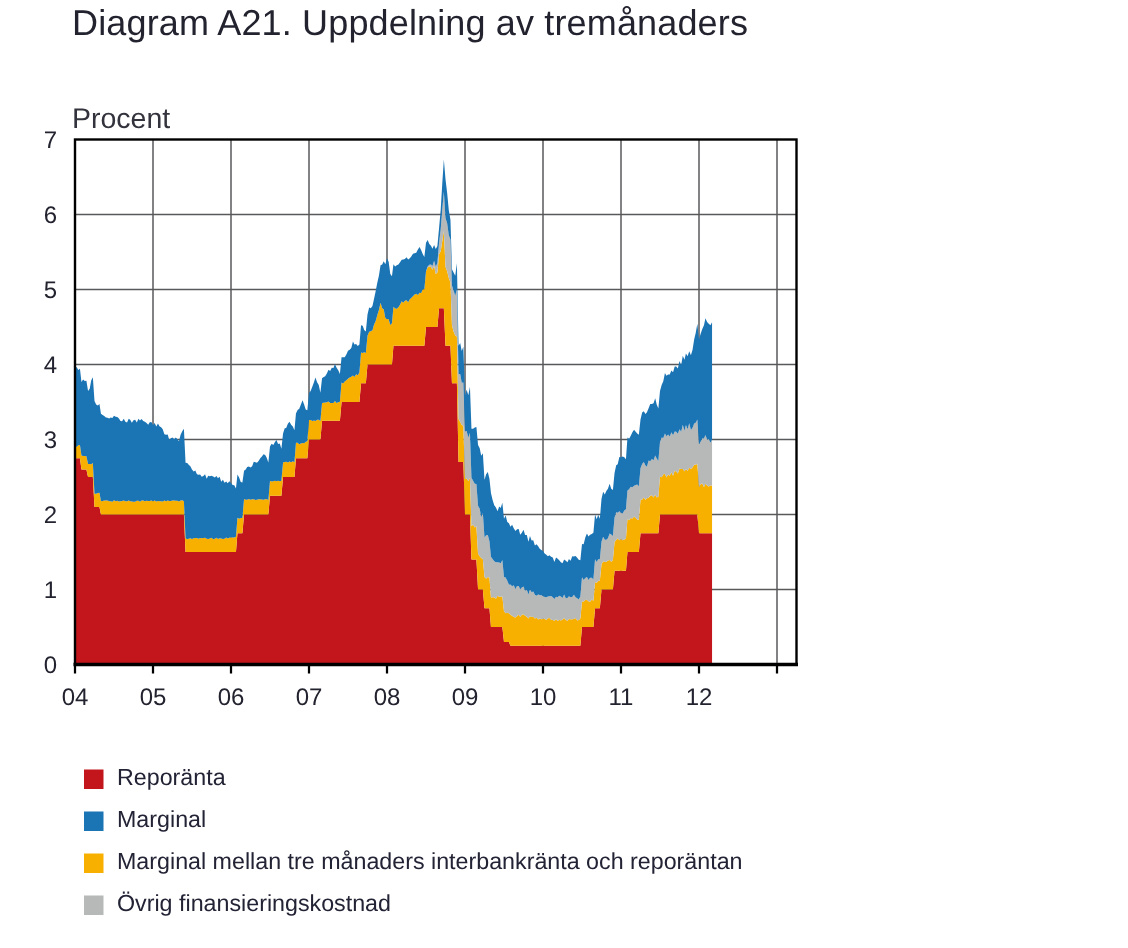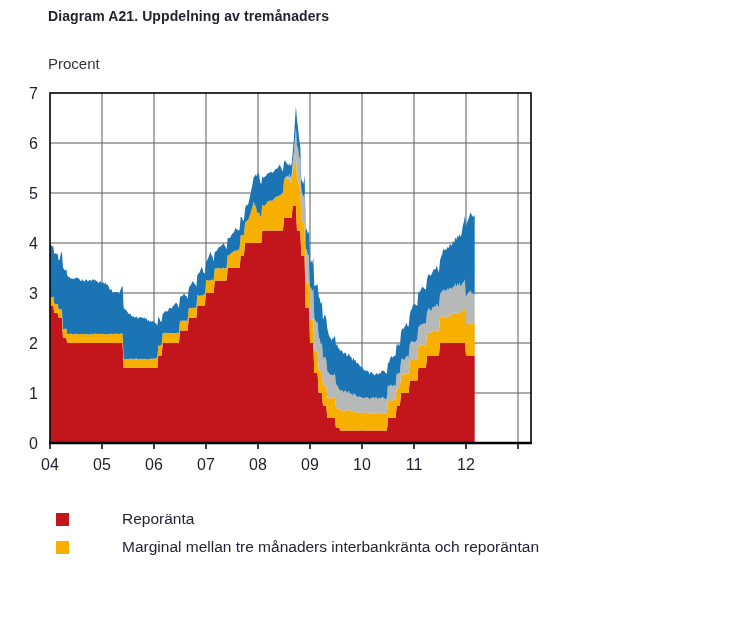--- a/index.html
+++ b/index.html
@@ -1,25 +1,25 @@
 <!DOCTYPE html>
 <html><head>
 <meta charset="utf-8">
 <style>
   html,body{margin:0;padding:0;background:#ffffff;}
   #page{position:relative;width:752px;height:632px;background:#ffffff;overflow:hidden;
         font-family:"Liberation Sans", sans-serif;}
   #plot{position:absolute;left:0;top:0;pointer-events:none;}
   .title-block{position:absolute;left:48px;top:5px;color:#232330;}
-  .title-line{font-size:14px;font-weight:bold;line-height:22px;letter-spacing:.1px;}
-  .subtitle{position:absolute;left:48px;top:55px;font-size:15px;color:#33333d;}
+  .title-line{font-size:24px;font-weight:normal;line-height:22px;letter-spacing:.1px;}
+  .subtitle{position:absolute;left:48px;top:69px;font-size:19px;color:#33333d;}
   .legend{position:absolute;left:56px;top:510px;}
   .legend-row{display:flex;align-items:center;height:18px;margin-bottom:10px;}
   .legend-swatch{width:13px;height:13px;margin-right:9px;flex:0 0 13px;}
-  .legend-label{font-size:15.5px;color:#232336;white-space:nowrap;margin-left:44px;}
+  .legend-label{font-size:15.5px;color:#232336;white-space:nowrap;}
 </style>
 </head>
 <body>
 
 <div id="page">
 
   <svg id="plot" width="752" height="632" viewBox="0 0 752 632">
       <line x1="50" y1="393" x2="531" y2="393" stroke="#58595b" stroke-width="1"></line>
       <line x1="50" y1="343" x2="531" y2="343" stroke="#58595b" stroke-width="1"></line>
       <line x1="50" y1="293" x2="531" y2="293" stroke="#58595b" stroke-width="1"></line>
@@ -74,18 +74,26 @@
     <div class="title-line">Diagram A21. Uppdelning av tremånaders</div>
   </div>
   <div class="subtitle">Procent</div>
 
   <div class="legend">
     <div class="legend-row">
       <span class="legend-swatch" style="background: rgb(194, 22, 28);"></span>
       <span class="legend-label">Reporänta</span>
     </div>
     <div class="legend-row">
+      <span class="legend-swatch" style="background: rgb(27, 116, 180);"></span>
+      <span class="legend-label">Marginal</span>
+    </div>
+    <div class="legend-row">
       <span class="legend-swatch" style="background: rgb(248, 176, 0);"></span>
       <span class="legend-label">Marginal mellan tre månaders interbankränta och reporäntan</span>
+    </div>
+    <div class="legend-row">
+      <span class="legend-swatch" style="background: rgb(182, 185, 184);"></span>
+      <span class="legend-label">Övrig finansieringskostnad</span>
     </div>
   </div>
 
 </div>
 
 </body></html>

